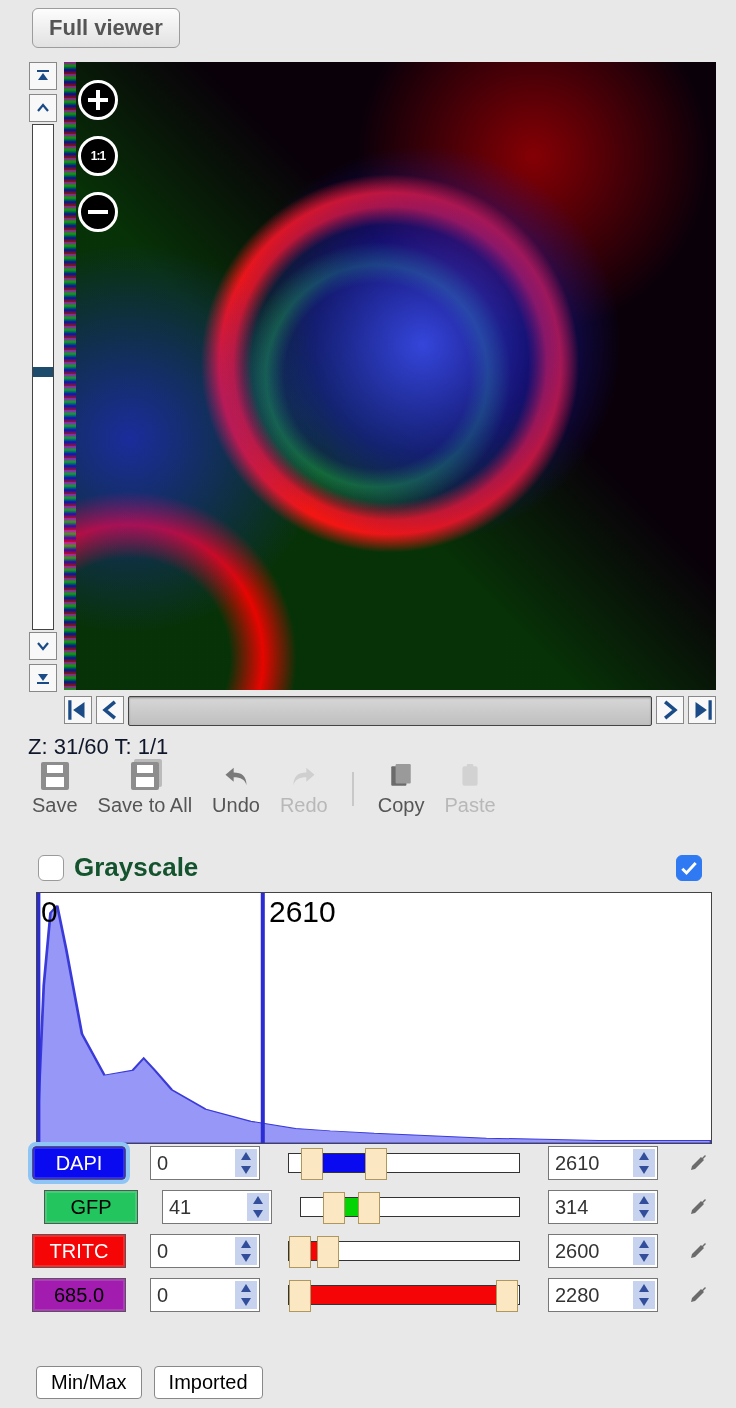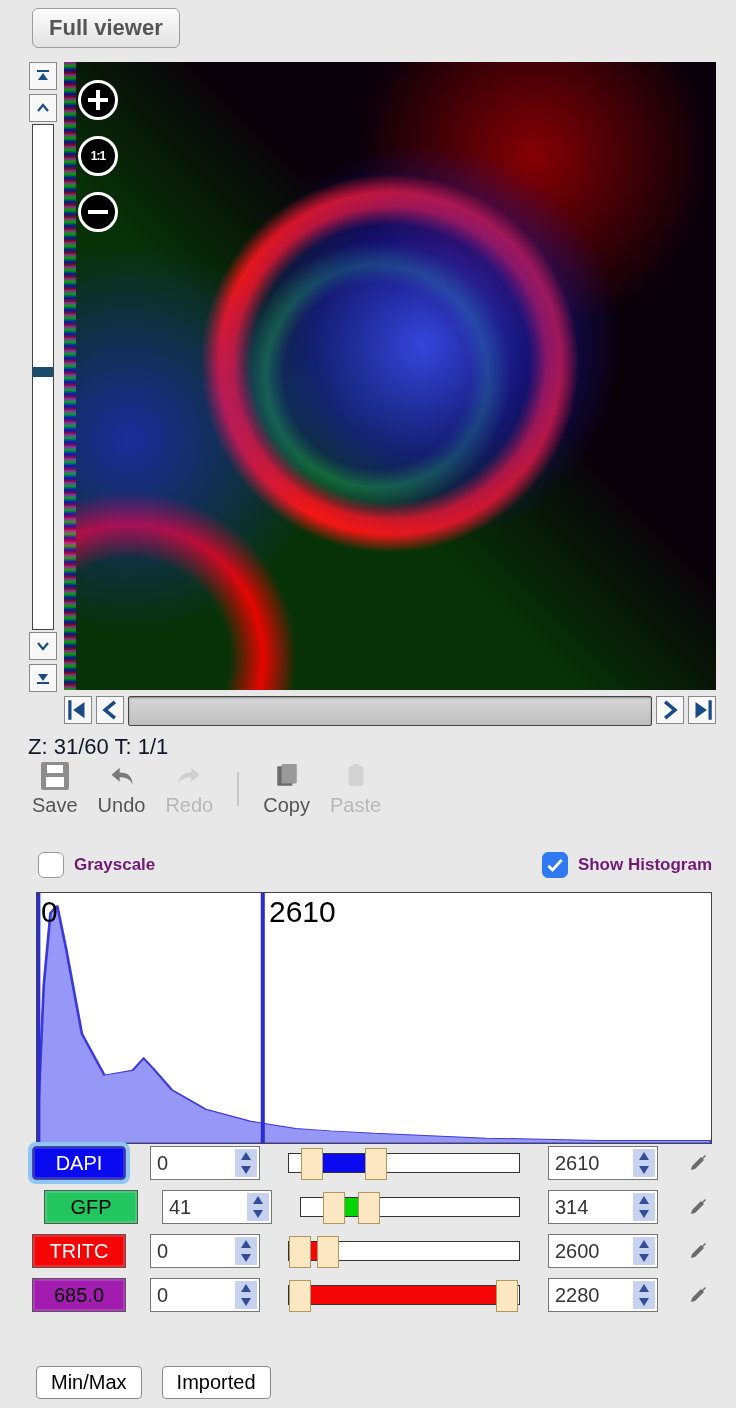--- a/index.html
+++ b/index.html
@@ -79,21 +79,21 @@
   .tb-icon { width:36px; height:32px; display:flex; align-items:center; justify-content:center; }
   .floppy { width:28px; height:28px; background:#8d8d8d; position:relative; border-radius:2px; }
   .floppy::after { content:""; position:absolute; top:3px; left:6px; width:16px; height:8px; background:#fff; }
   .floppy::before { content:""; position:absolute; bottom:3px; left:5px; width:18px; height:10px; background:#fff; }
   .sep { width:2px; height:34px; background:#c8c8c8; align-self:center; margin:0 4px; }
   .check-row { position:absolute; top:852px; left:38px; right:24px; display:flex; align-items:center; }
   .check-row .spacer { flex:1; }
   .cbox { width:26px; height:26px; border:1px solid #9a9a9a; border-radius:6px; background:#fff; margin-right:10px; display:flex;align-items:center;justify-content:center;}
   .cbox.checked { background:#2f7af2; border-color:#2f7af2; }
   .cbox.checked svg { width:20px; height:20px; }
-  .check-row label { font-size:17px; font-weight:600; color:#701a75; }
+  .check-row label { font-size:26px; font-weight:600; color:#14532d; }
   .hist-box { position:absolute; top:892px; left:36px; right:24px; height:252px; border:1px solid #444; background:#fff; }
   .hist-min { position:absolute; top:2px; left:4px; font-size:30px; color:#000; }
   .hist-max { position:absolute; top:2px; left:232px; font-size:30px; color:#000; }
   .hist-svg { position:absolute; inset:0; width:100%; height:100%; }
   .channels { position:absolute; top:1146px; left:32px; right:24px; }
   .ch-row { display:flex; align-items:center; gap:24px; margin-bottom:10px; }
   .ch-btn {
     width:94px; height:34px; border:1px solid #555; display:flex; align-items:center; justify-content:center;
     font-size:20px; color:#fff;
     box-shadow: inset 0 0 0 2px rgba(255,255,255,0.15);
@@ -101,21 +101,21 @@
   .ch-btn.active { outline:4px solid #8fc5f4; border-radius:4px; }
   .spin { width:110px; height:34px; border:1px solid #777; background:#fff; display:flex; align-items:center; padding-left:6px; font-size:20px; position:relative;}
   .spin .arrows { position:absolute; right:2px; top:2px; bottom:2px; width:22px; background:#c7d3ee; display:flex; flex-direction:column; }
   .spin .arrows div{ flex:1; display:flex; align-items:center; justify-content:center; }
   .spin .arrows svg{ width:12px;height:10px; fill:#324d9a; }
   .rangebar { flex:1; height:20px; border:1px solid #333; background:#fff; position:relative; margin:0 4px; }
   .rangebar .fill { position:absolute; top:0; bottom:0; }
   .rangebar .thumb { position:absolute; top:-6px; width:22px; height:32px; background:#fbe7c1; border:1px solid #af985f; }
   .eyedrop { width:30px; height:30px; display:flex;align-items:center;justify-content:center; }
   .eyedrop svg { width:24px; height:24px; fill:#6b6b6b; }
-  .bottom-btns { position:absolute; top:1366px; left:36px; display:flex; gap:20px; }
+  .bottom-btns { position:absolute; top:1366px; left:36px; display:flex; gap:12px; }
   .text-btn { padding:4px 14px; background:#fff; border:1px solid #888; border-radius:4px; font-size:20px; }
 </style>
 </head>
 <body>
 
 <button class="full-viewer-btn">Full viewer</button>
 
 <div class="viewer-area">
 
   <div class="z-strip">
@@ -186,20 +186,26 @@
 </div>
 
 <div class="status">Z: 31/60   T: 1/1</div>
 
 <div class="toolbar">
   <div class="tb-item">
     <div class="tb-icon">
         <div class="floppy"></div>
       </div>
     <span>Save</span>
+  </div>
+  <div class="tb-item">
+    <div class="tb-icon">
+        <div class="floppy" style="box-shadow:3px -3px 0 #bababa;"></div>
+      </div>
+    <span>Save to All</span>
   </div>
   <div class="tb-item">
     <div class="tb-icon">
       <svg viewBox="0 0 24 24" width="28" height="28">
           <path d="M10 5 L3 11 L10 17 L10 13 C16 13 20 15 21 20 C21 12 17 9 10 9 Z" fill="#7a7a7a"></path>
         </svg>
     </div>
     <span>Undo</span>
   </div>
   <div class="tb-item disabled">
@@ -233,21 +239,20 @@
 
 <div class="check-row">
   <div class="cbox"></div>
   <label>Grayscale</label>
   <div class="spacer"></div>
   <div class="cbox checked">
     <svg viewBox="0 0 24 24">
         <polyline points="4,13 9,18 20,6" fill="none" stroke="#fff" stroke-width="3.5"></polyline>
       </svg>
   </div>
-  <label>Show Histogram</label>
 </div>
 
 <div class="hist-box">
   <svg class="hist-svg" viewBox="0 0 100 100" preserveAspectRatio="none">
     <path id="hist-path" fill="#8585f7" fill-opacity="0.85" stroke="#3a3ad8" stroke-width="0.4" d="M 0 100 L 0.00 98.06 L 1.00 36.99 L 2.00 7.91 L 3.00 5.00 L 4.33 22.45 L 6.67 56.38 L 10.00 72.86 L 14.17 70.92 L 15.83 66.07 L 17.50 70.92 L 20.00 78.67 L 25.00 86.43 L 31.67 91.28 L 38.33 94.18 L 43.50 95.15 L 50.00 96.12 L 66.67 98.06 L 83.33 99.03 L 100.00 99.03 L 100 100 Z"></path>
     <line x1="33.5" y1="0" x2="33.5" y2="100" stroke="#2c2cd4" stroke-width="0.6"></line>
     <line x1="0.2" y1="0" x2="0.2" y2="100" stroke="#2c2cd4" stroke-width="0.6"></line>
   </svg>
   <div class="hist-min">0</div>
   <div class="hist-max">2610</div>

